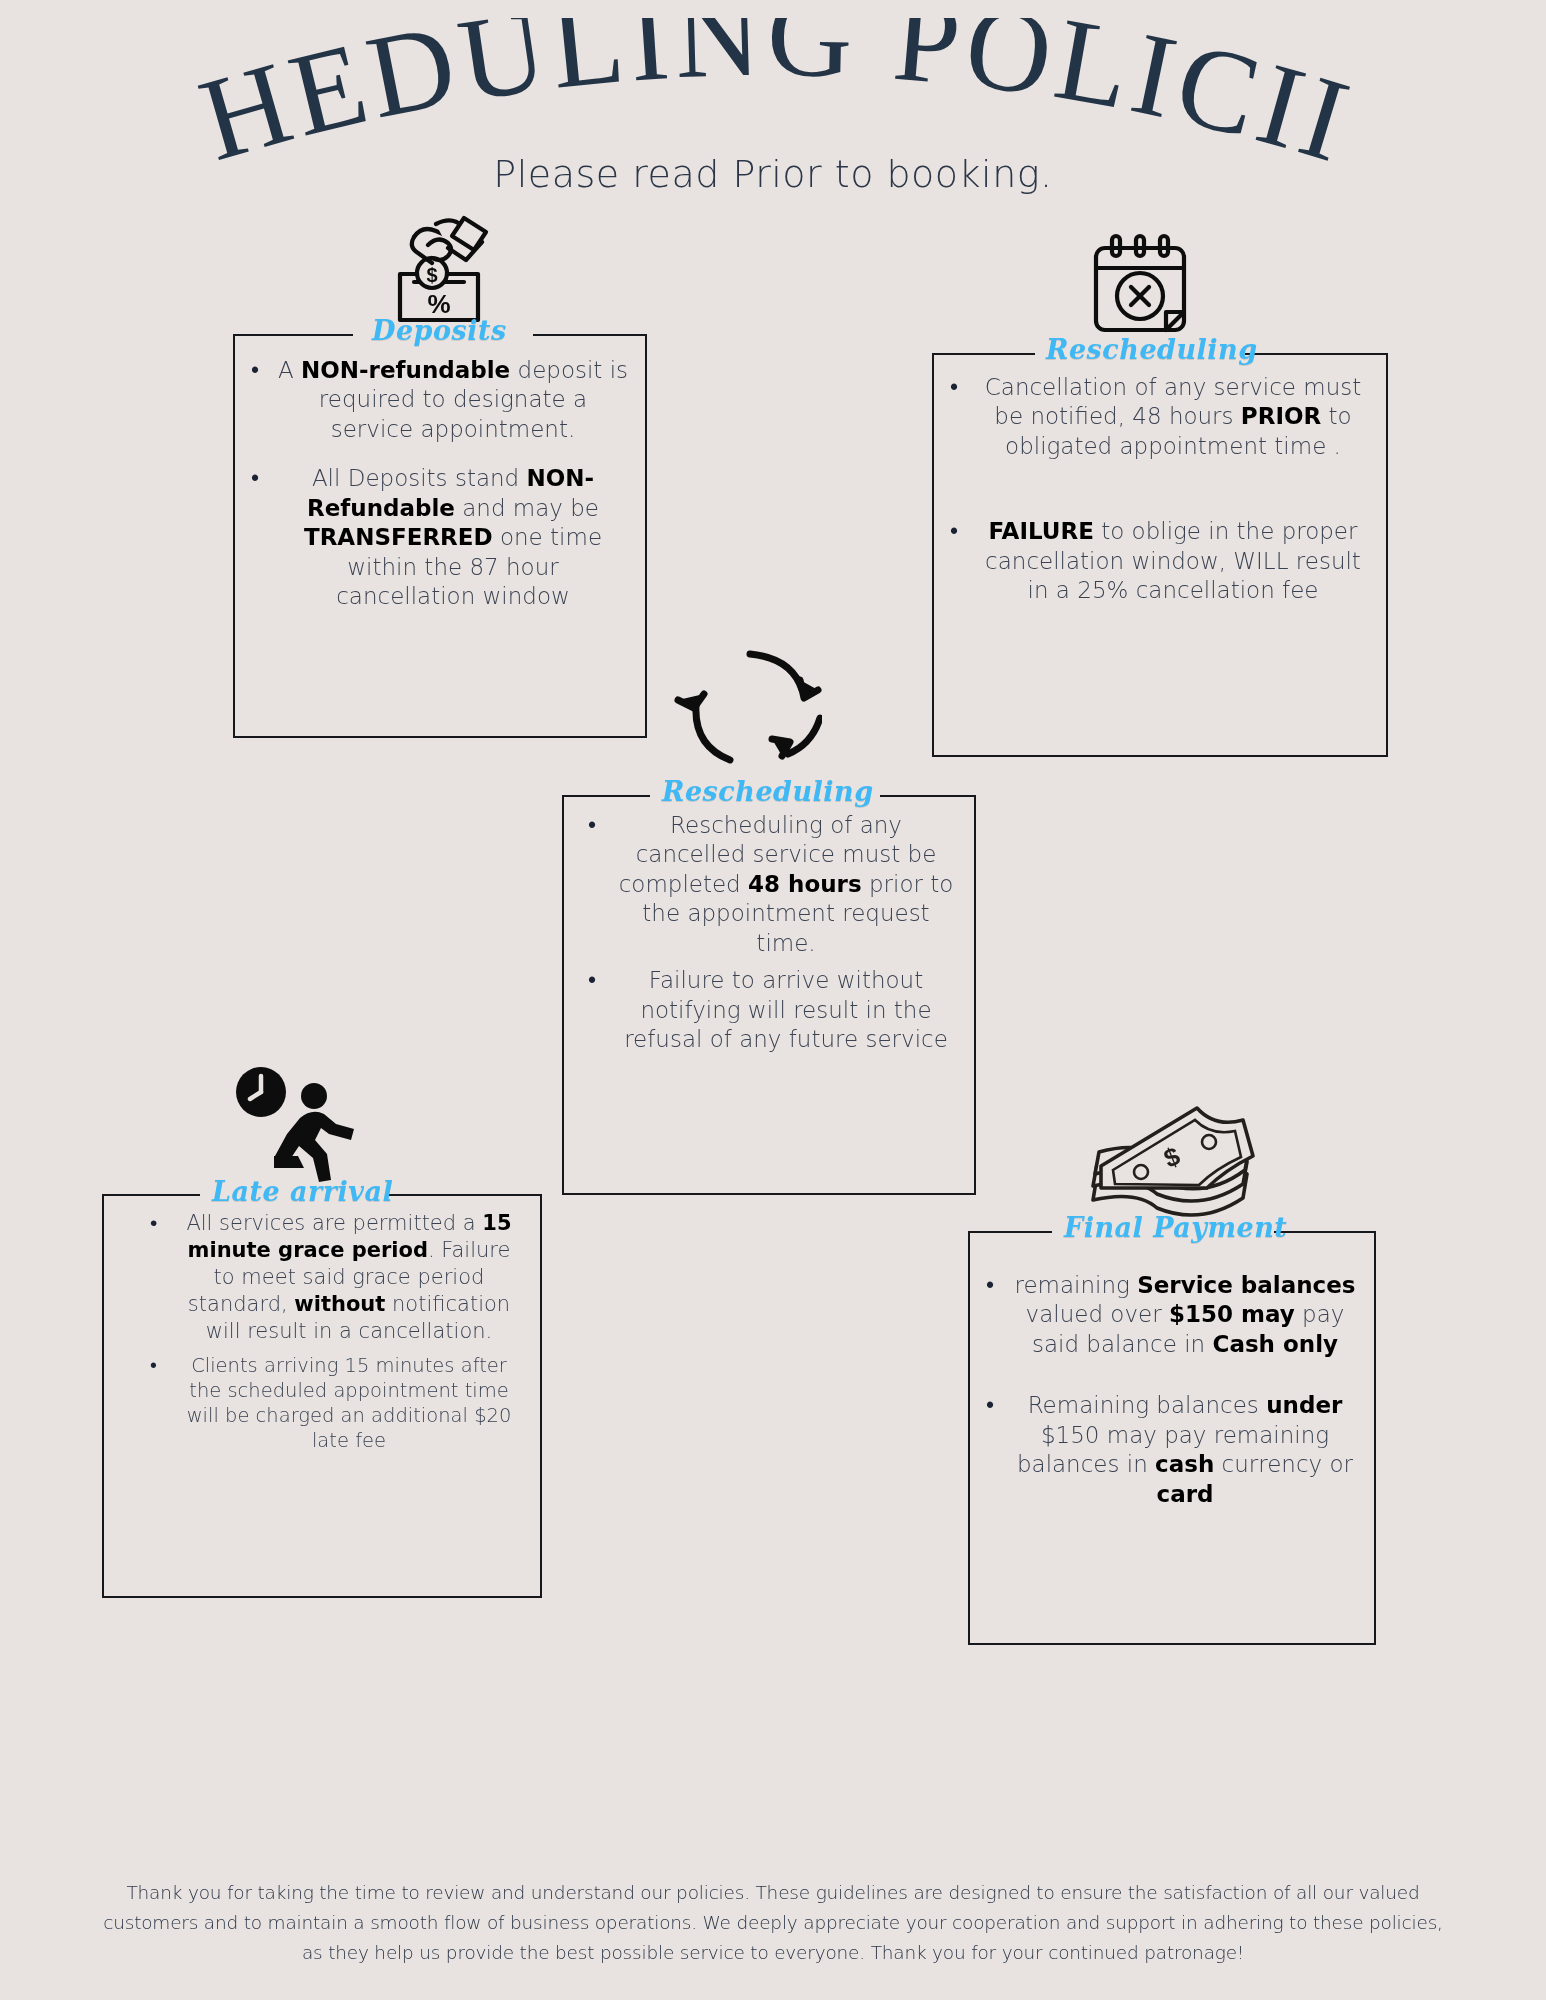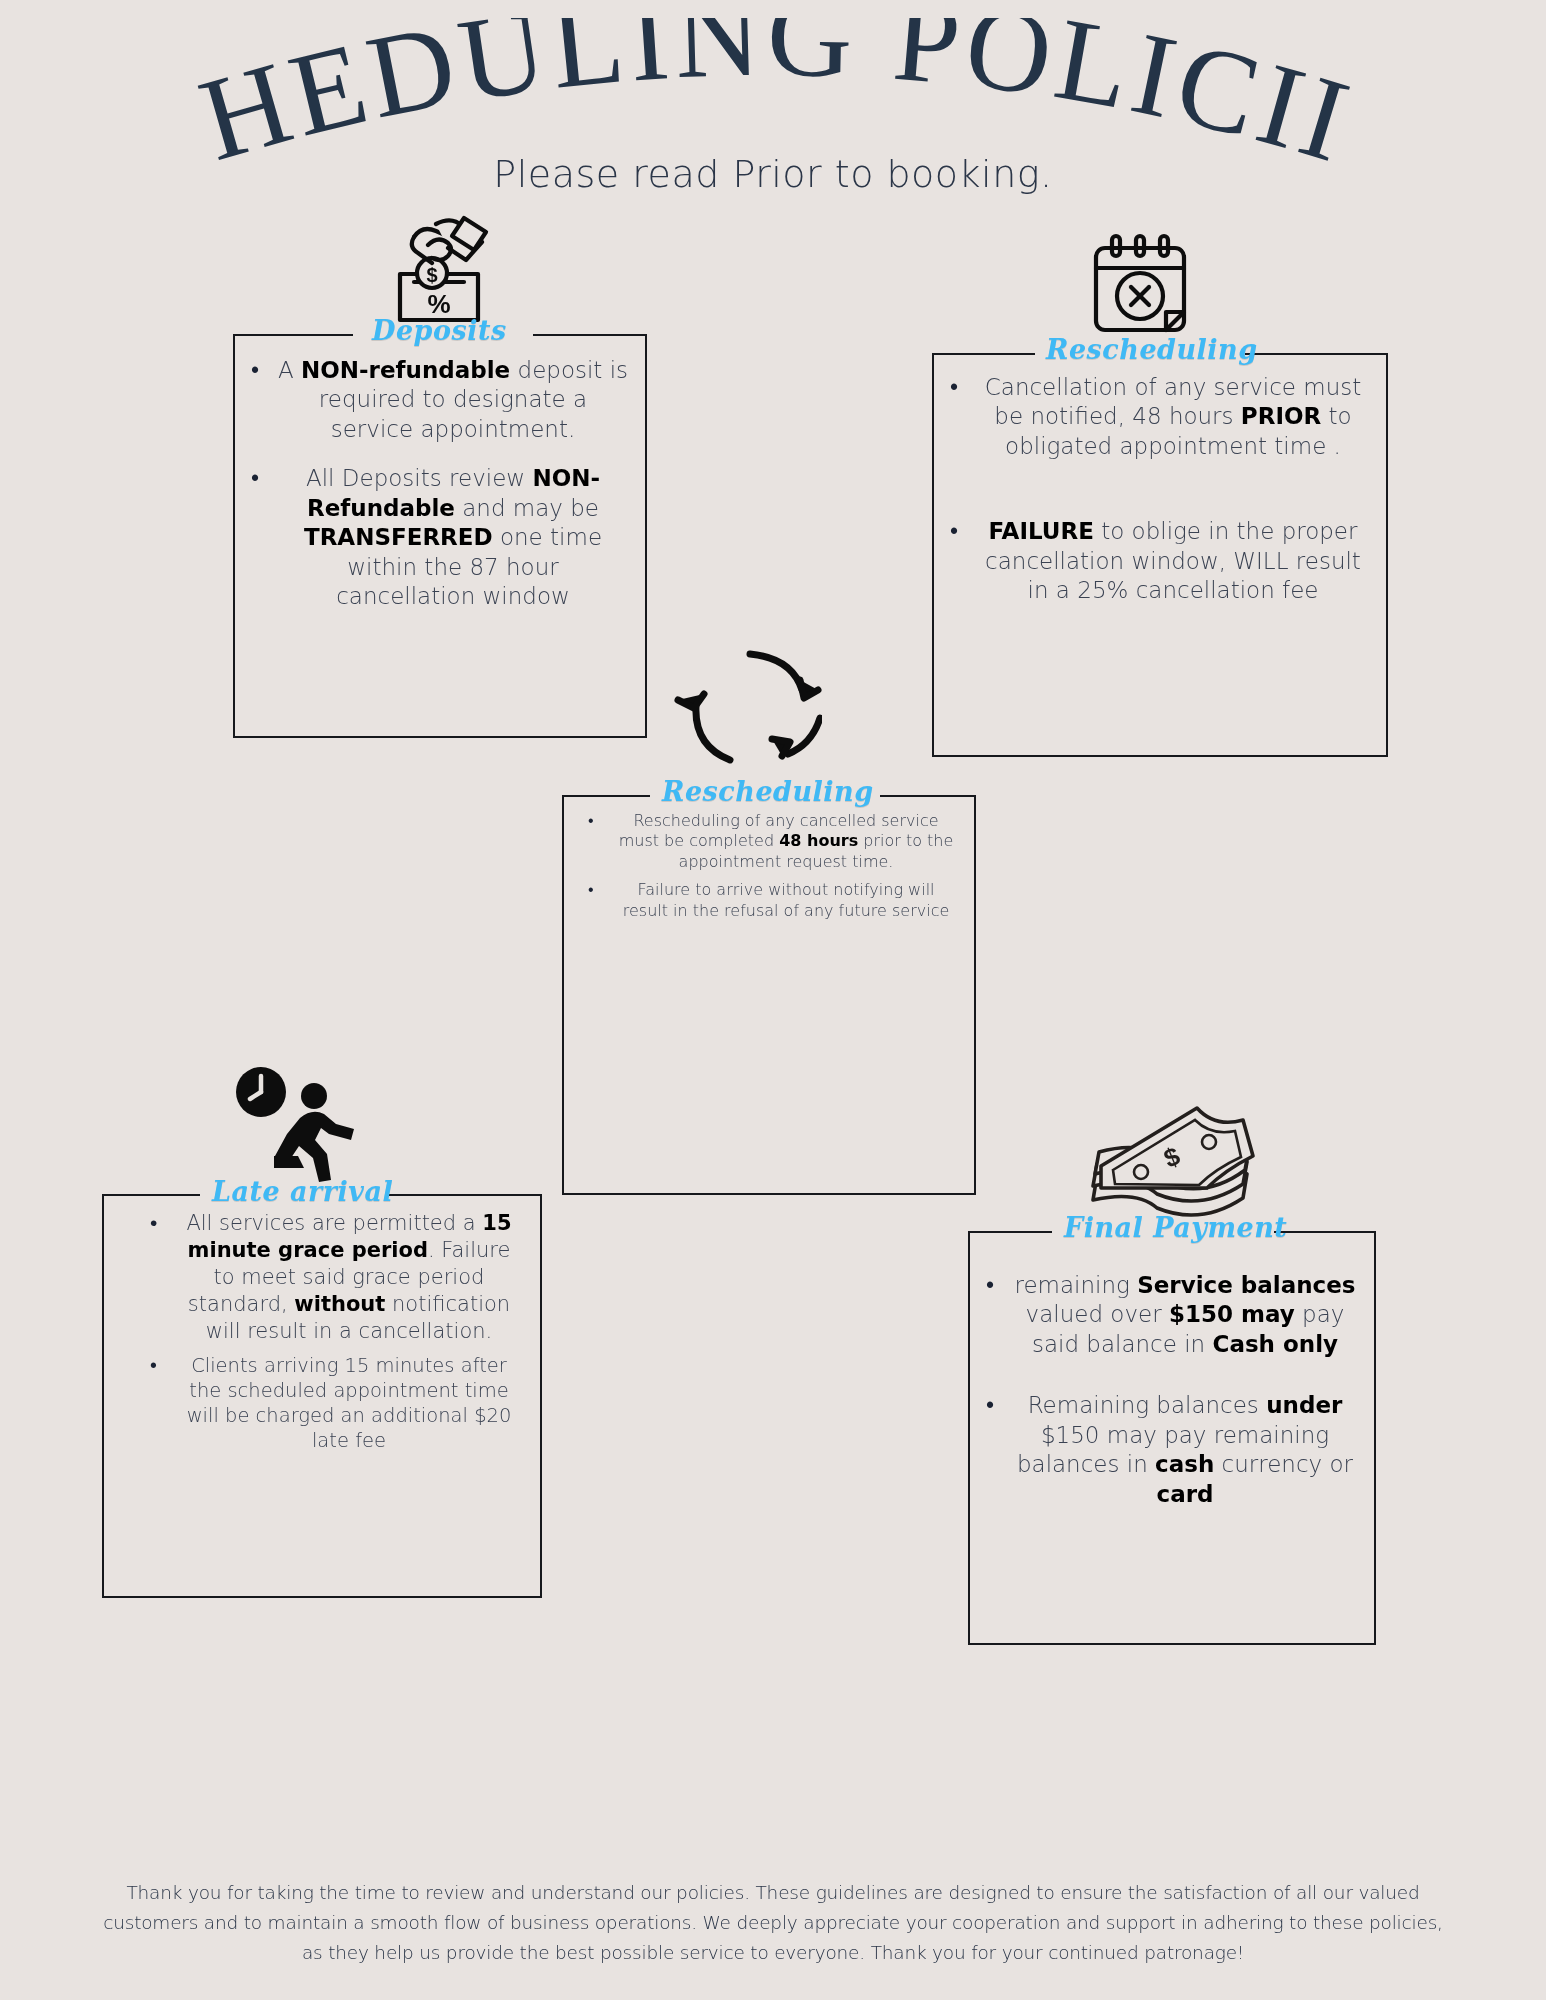--- a/index.html
+++ b/index.html
@@ -203,21 +203,21 @@
 
 <div class="box" style="left:233px; top:334px; width:414px; height:404px;">
   <ul class="box-inner" style="font-size:23px; padding-top:20px;">
     <li style="padding-left:26px;">
       <span>
         <span>A </span><b>NON-refundable</b><span> deposit is required  to designate a service appointment.</span>
       </span>
     </li>
     <li style="padding-left:26px;">
       <span>
-        <span>All Deposits review </span><b>NON-Refundable</b><span> and may be </span><b>TRANSFERRED</b><span> one time within the 87 hour cancellation window</span>
+        <span>All Deposits stand </span><b>NON-Refundable</b><span> and may be </span><b>TRANSFERRED</b><span> one time within the 87 hour cancellation window</span>
       </span>
     </li>
   </ul>
 </div>
 <div class="head-gap" style="left:353px; top:325px; width:180px; height:20px;"></div>
 <div class="sec-head" style="left:372px; top:315px;">Deposits</div>
 
 <div class="box" style="left:932px; top:353px; width:456px; height:404px;">
   <ul class="box-inner" style="font-size:23px; padding-top:18px;">
     <li style="padding-left:26px; margin-bottom:56px;">
@@ -229,21 +229,21 @@
       <span>
         <b>FAILURE</b><span> to oblige in the proper cancellation window, WILL result in a 25% cancellation fee</span>
       </span>
     </li>
   </ul>
 </div>
 <div class="head-gap" style="left:1035px; top:344px; width:210px; height:20px;"></div>
 <div class="sec-head" style="left:1046px; top:334px;">Rescheduling</div>
 
 <div class="box" style="left:562px; top:795px; width:414px; height:400px;">
-  <ul class="box-inner" style="font-size:16px; padding-top:14px;margin-left:8px;">
+  <ul class="box-inner" style="font-size:23px; padding-top:14px;margin-left:8px;">
     <li style="padding-left:26px; margin-bottom:8px;">
       <span>
         <span>Rescheduling of any cancelled service must be completed </span><b>48 hours</b><span> prior to the appointment request time.</span>
       </span>
     </li>
     <li style="padding-left:26px;">
       <span>Failure to arrive without notifying will result in the refusal of any future service</span>
     </li>
   </ul>
 </div>

